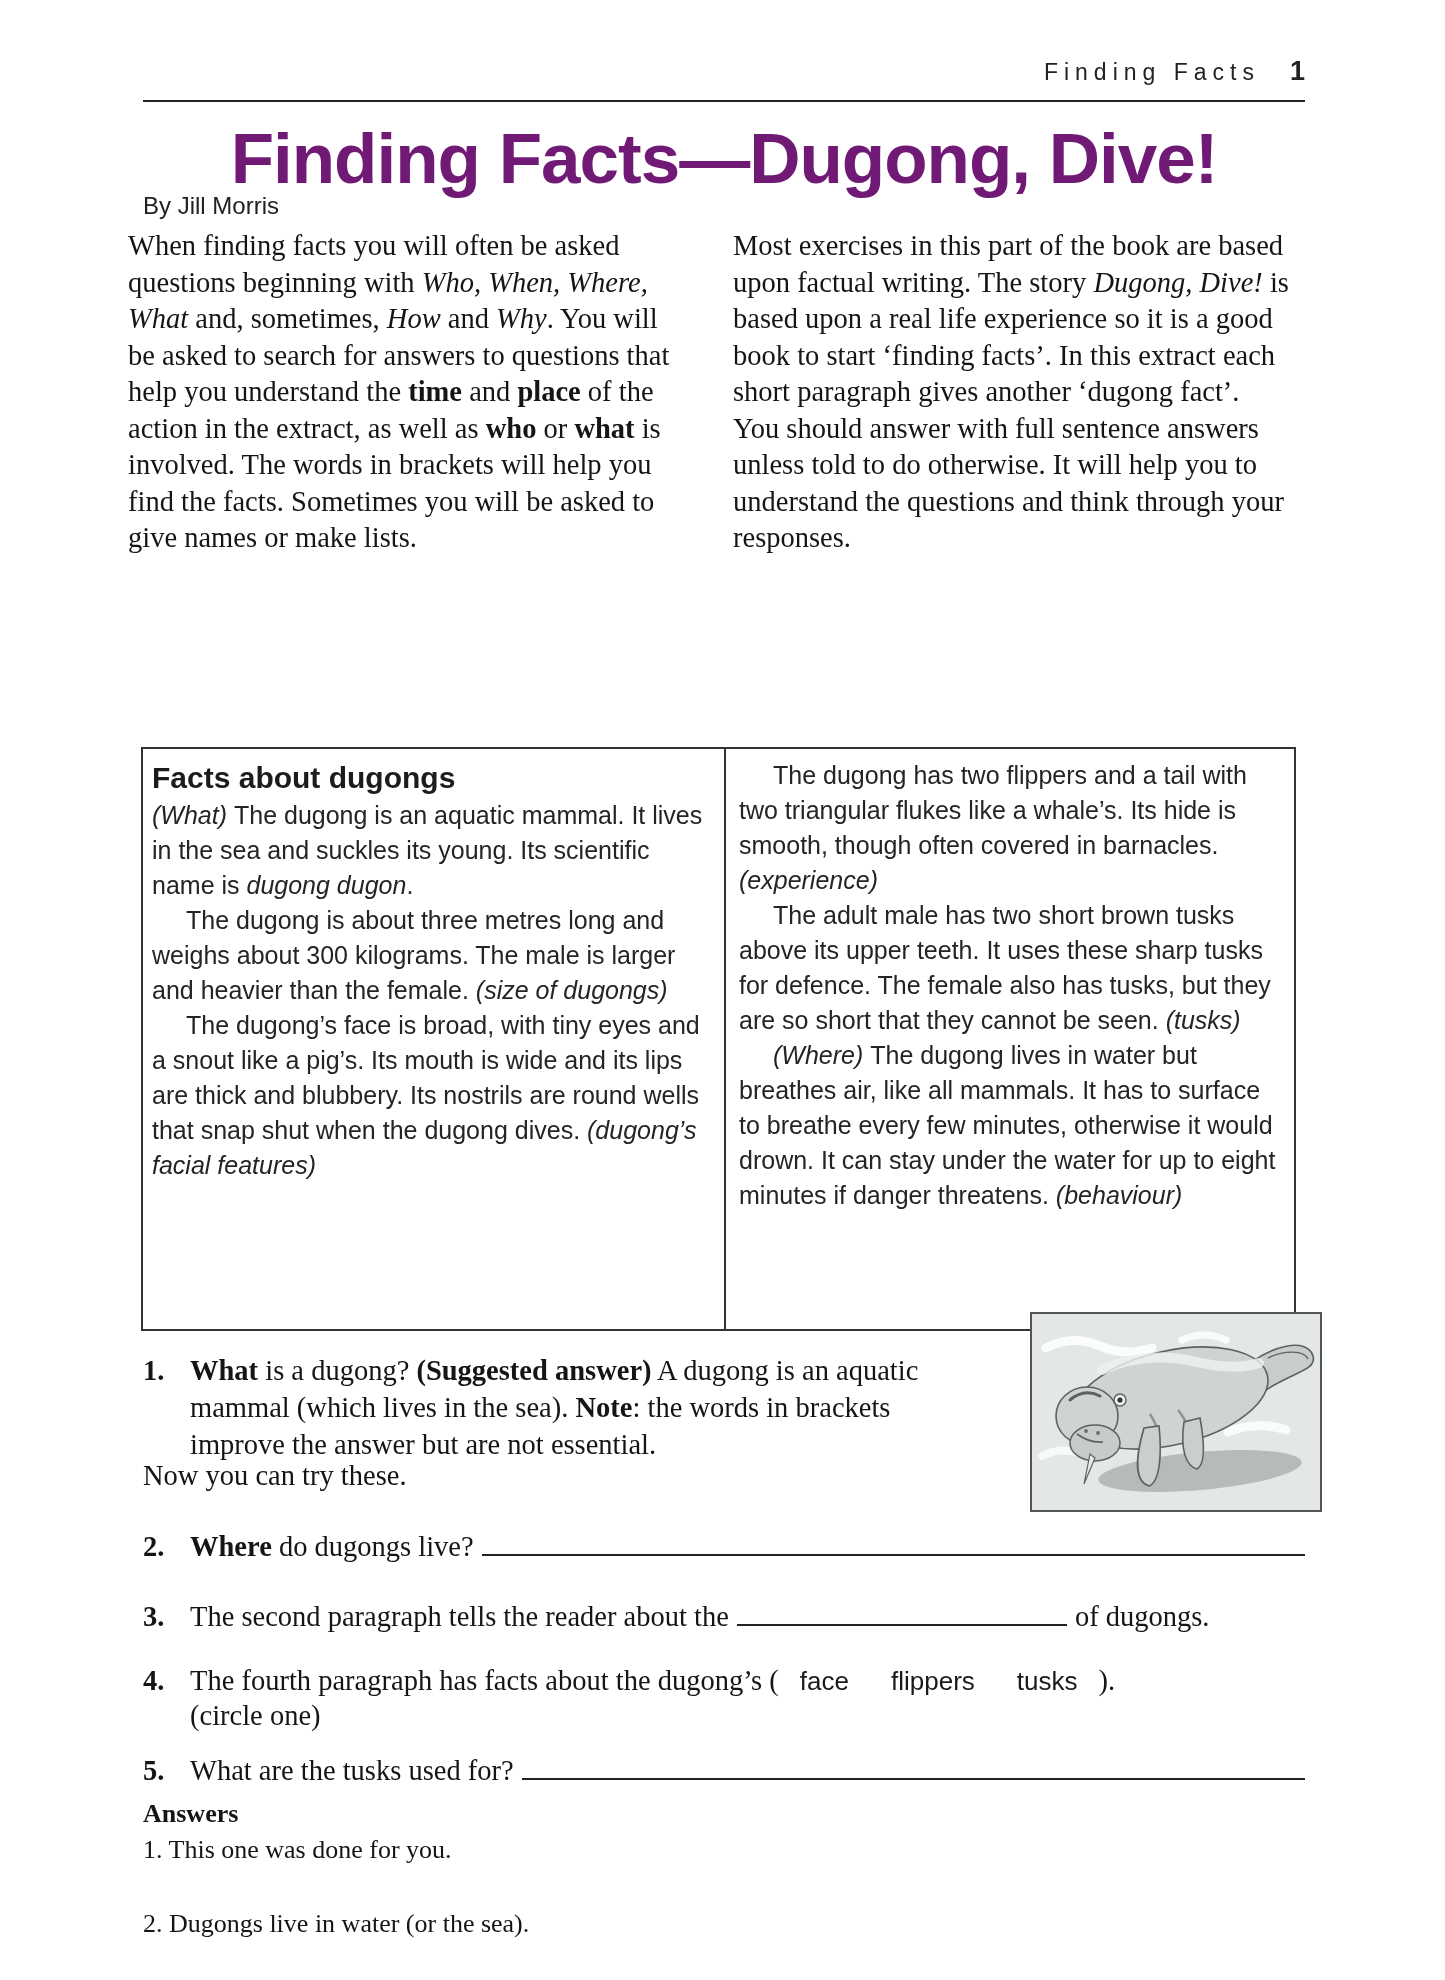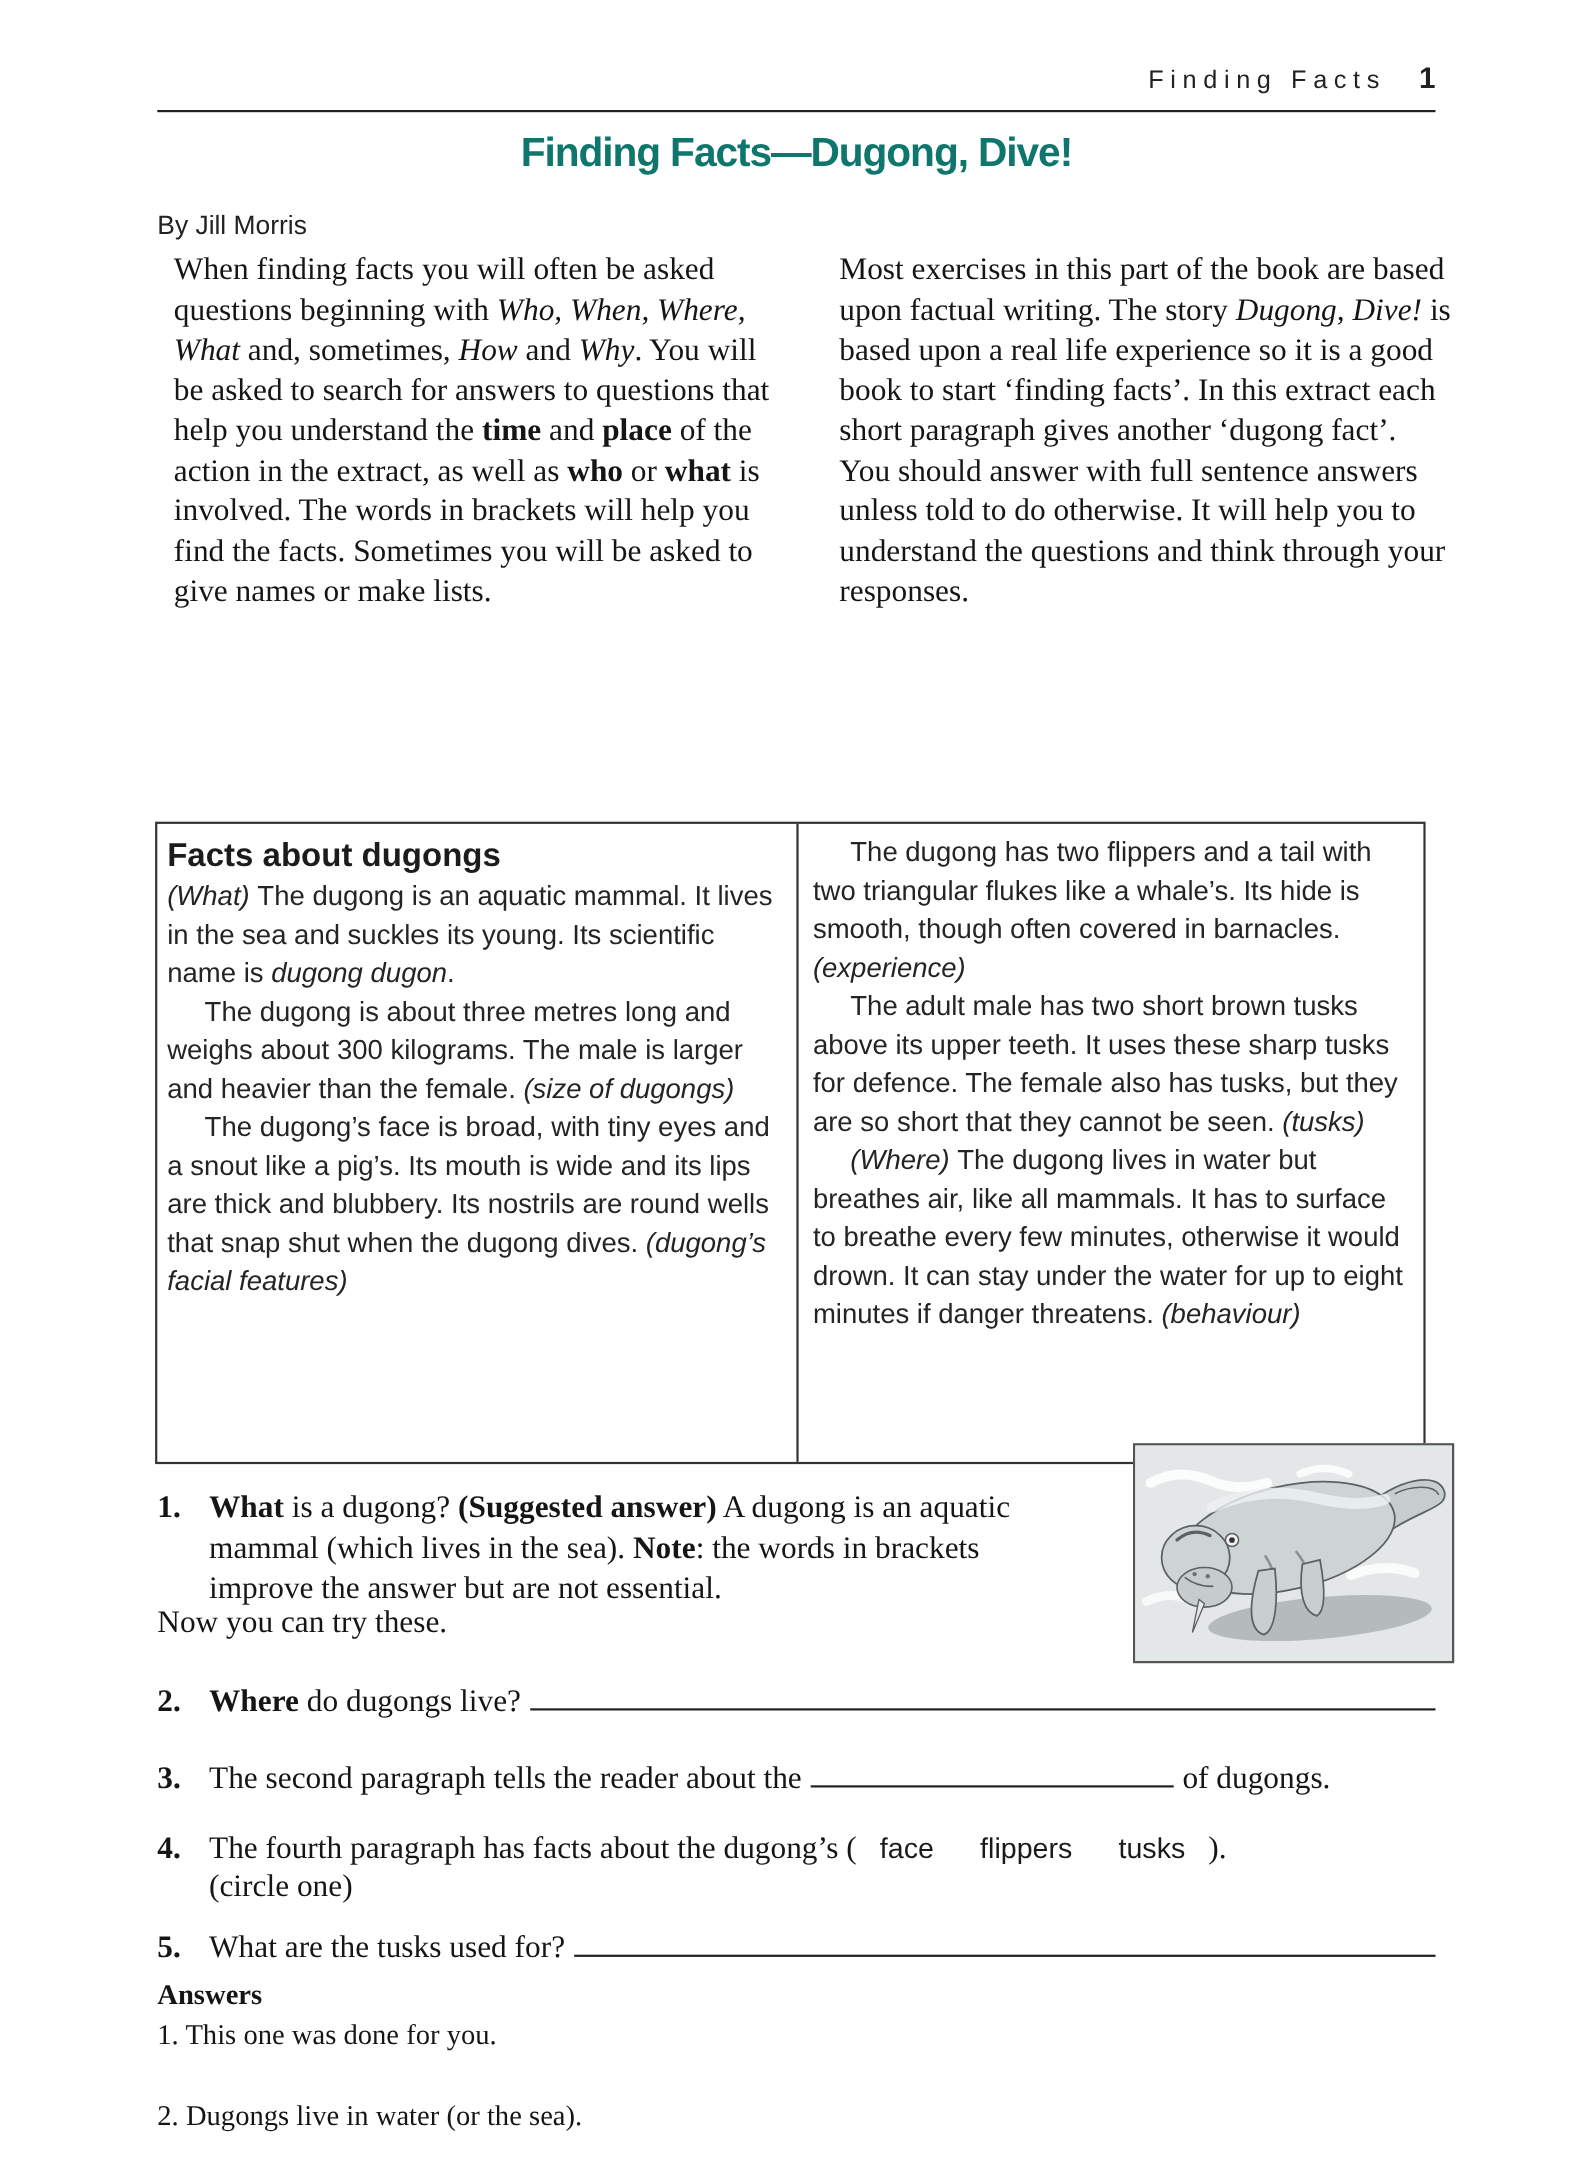--- a/index.html
+++ b/index.html
@@ -13,29 +13,29 @@
     position:absolute;left:143px;top:56px;width:1162px;text-align:right;
     font-family:"Liberation Sans",sans-serif;font-size:23px;letter-spacing:6px;color:#222;
   }
   .running-head .pageno{
     font-weight:bold;margin-left:30px;letter-spacing:0;font-size:27px;
   }
   .head-rule{position:absolute;left:143px;top:100px;width:1162px;border-top:2px solid #222;}
   
   .title{
     position:absolute;left:143px;top:118px;width:1162px;margin:0;text-align:center;
-    font-family:"Liberation Sans",sans-serif;font-weight:800;font-size:37px;letter-spacing:-1px;color:#0f766e;
+    font-family:"Liberation Sans",sans-serif;font-weight:800;font-size:71px;letter-spacing:-1px;color:#701a75;
   }
   .byline{
     position:absolute;left:143px;top:192px;width:1162px;text-align:left;
     font-family:"Liberation Sans",sans-serif;font-size:24px;color:#222;
   }
   
   .intro{
-    position:absolute;left:158px;top:228px;width:1162px;display:flex;gap:48px;
+    position:absolute;left:128px;top:228px;width:1162px;display:flex;gap:48px;
     font-size:28.5px;line-height:36.5px;
   }
   .intro .col{width:557px;}
   .intro p{margin:0;}
   .intro p + p{margin-top:36px;}
   
   .passage-box{
     position:absolute;left:141px;top:747px;width:1155px;height:584px;
     border:2px solid #333;box-sizing:border-box;
     display:grid;grid-template-columns:581px 1fr;

